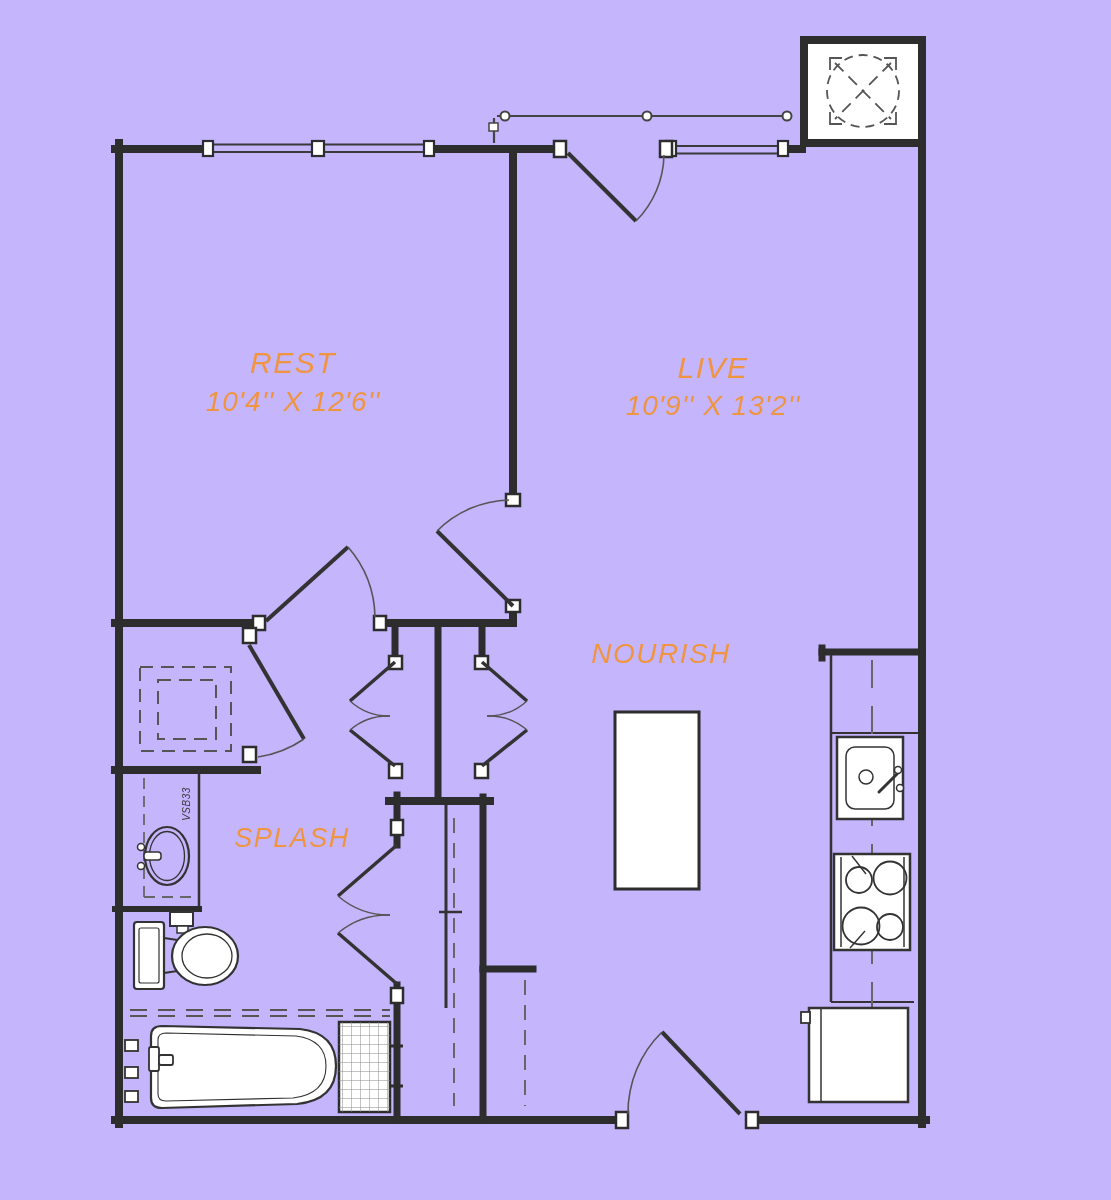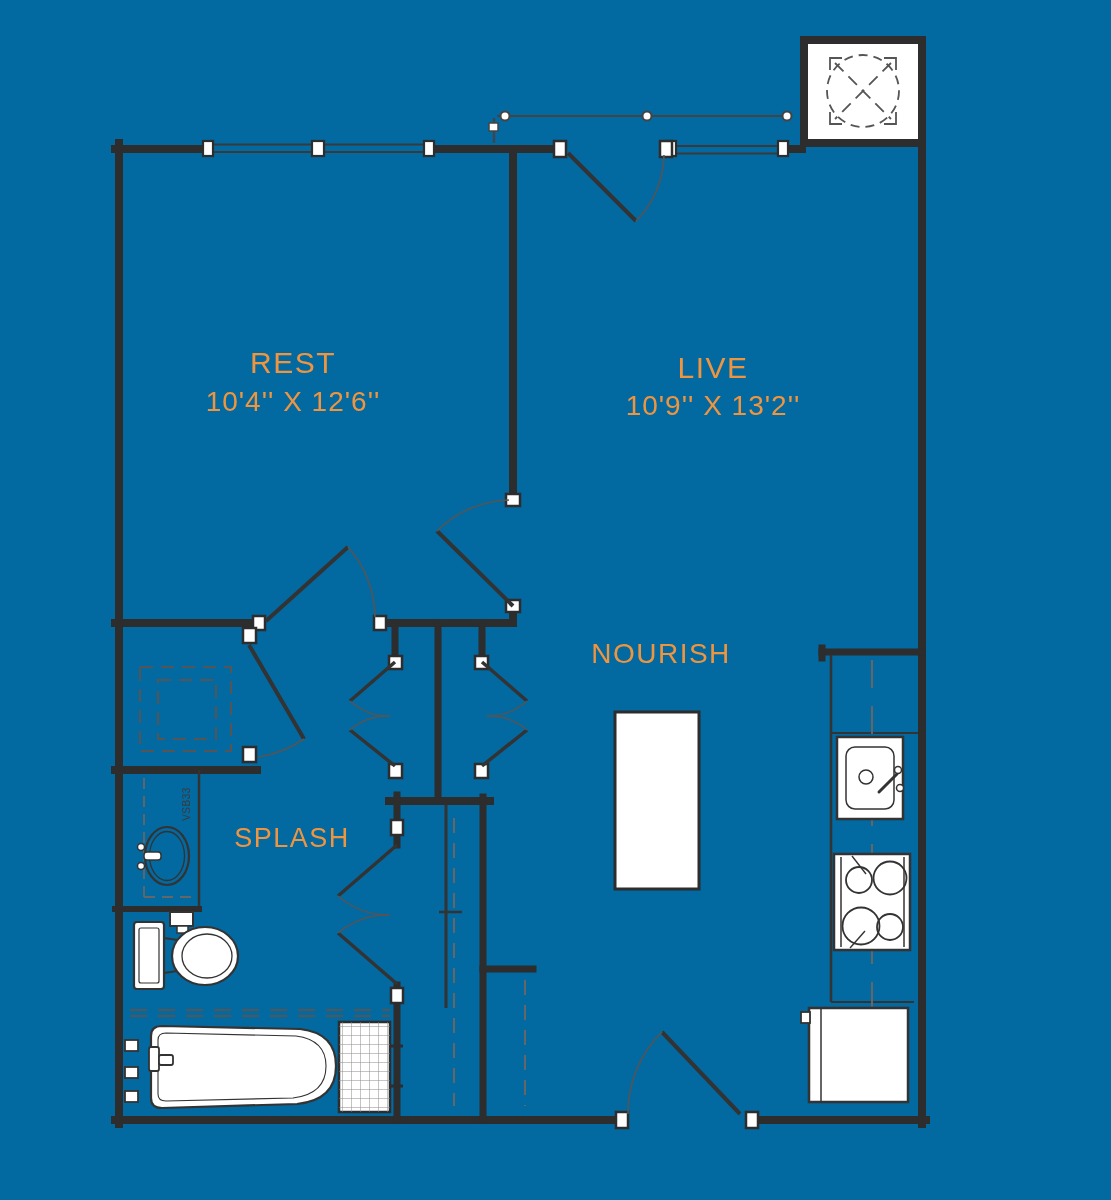--- a/index.html
+++ b/index.html
@@ -1,16 +1,16 @@
 <!DOCTYPE html>
 <html><head>
 <meta charset="utf-8">
 <style>
   html,body{margin:0;padding:0;background:#ffffff;}
-  .stage{width:1111px;height:1200px;position:relative;background:#0369a1;overflow:hidden;}
+  .stage{width:1111px;height:1200px;position:relative;background:#c4b5fd;overflow:hidden;font-style:italic;}
   svg{display:block;}
   text{font-family:"Liberation Sans", sans-serif;}
   .room-label{fill:#F0953F;font-size:30px;letter-spacing:1.5px;}
   .room-dim{fill:#F0953F;font-size:28px;letter-spacing:1px;}
   .model-label{fill:#3a3a3a;font-size:10px;letter-spacing:0.5px;}
 </style>
 </head>
 <body>
 
 <div class="stage">

